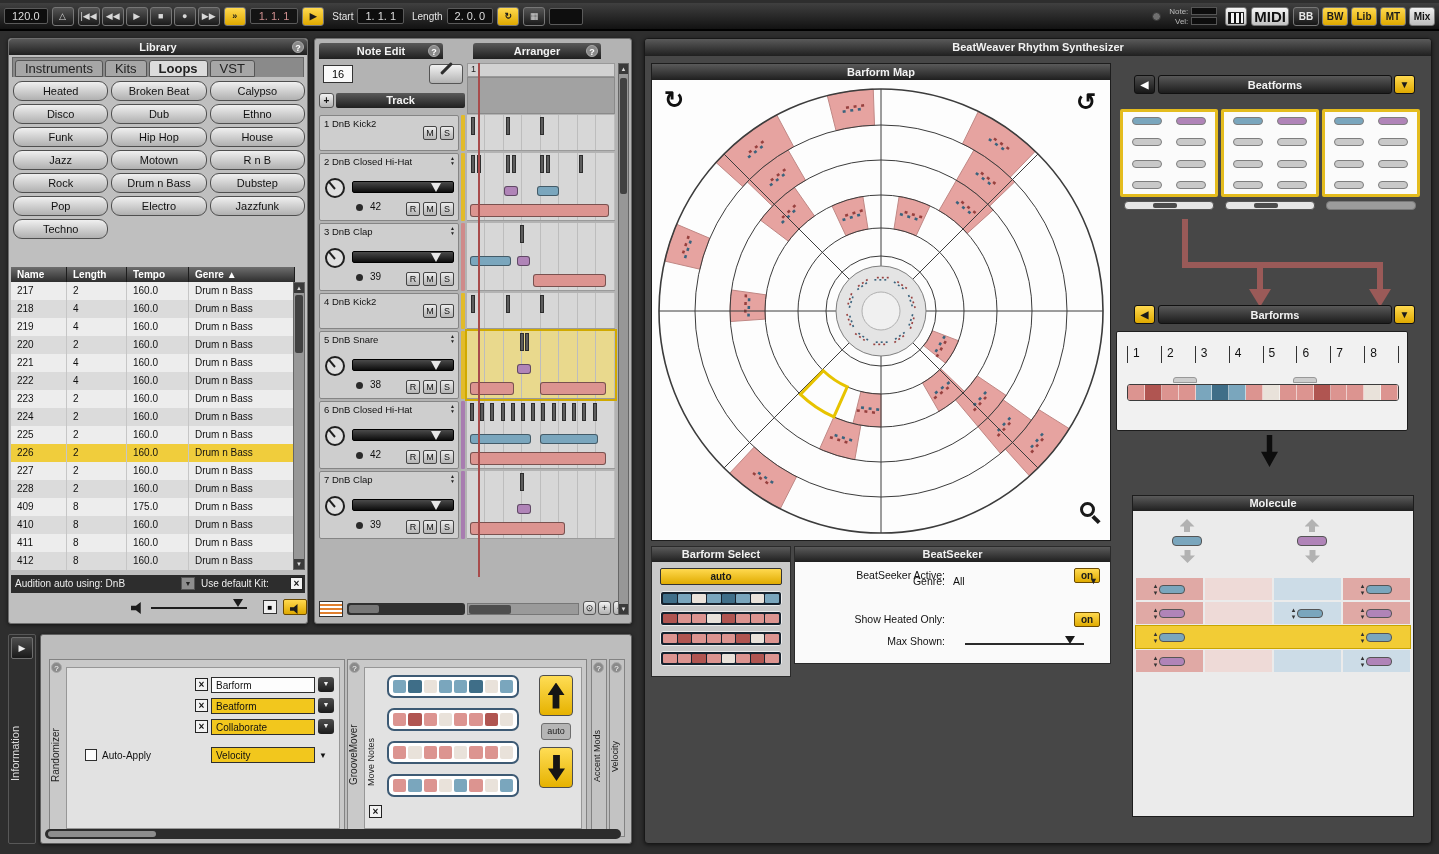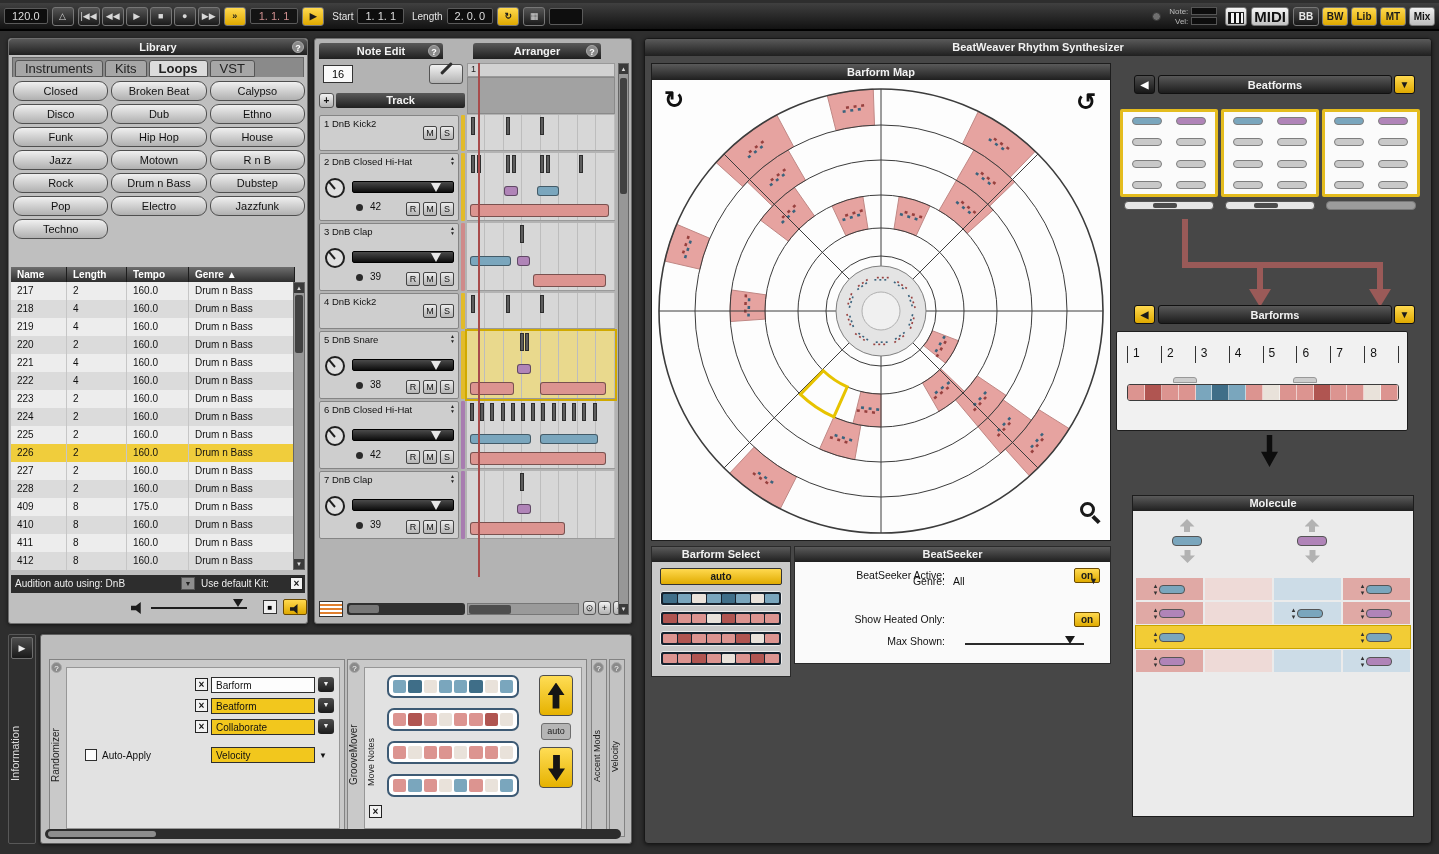--- a/index.html
+++ b/index.html
@@ -224,21 +224,21 @@
 
   <div id="library" class="panel">
     <div class="phead"><span>Library</span><span class="qicon">?</span></div>
     <div id="lib-tabs">
         <div class="tab">Instruments</div>
         <div class="tab">Kits</div>
         <div class="tab active">Loops</div>
         <div class="tab">VST</div>
       </div>
     <div id="genre-grid">
-        <div class="gbtn">Closed</div>
+        <div class="gbtn">Heated</div>
         <div class="gbtn">Broken Beat</div>
         <div class="gbtn">Calypso</div>
         <div class="gbtn">Disco</div>
         <div class="gbtn">Dub</div>
         <div class="gbtn">Ethno</div>
         <div class="gbtn">Funk</div>
         <div class="gbtn">Hip Hop</div>
         <div class="gbtn">House</div>
         <div class="gbtn">Jazz</div>
         <div class="gbtn">Motown</div>

